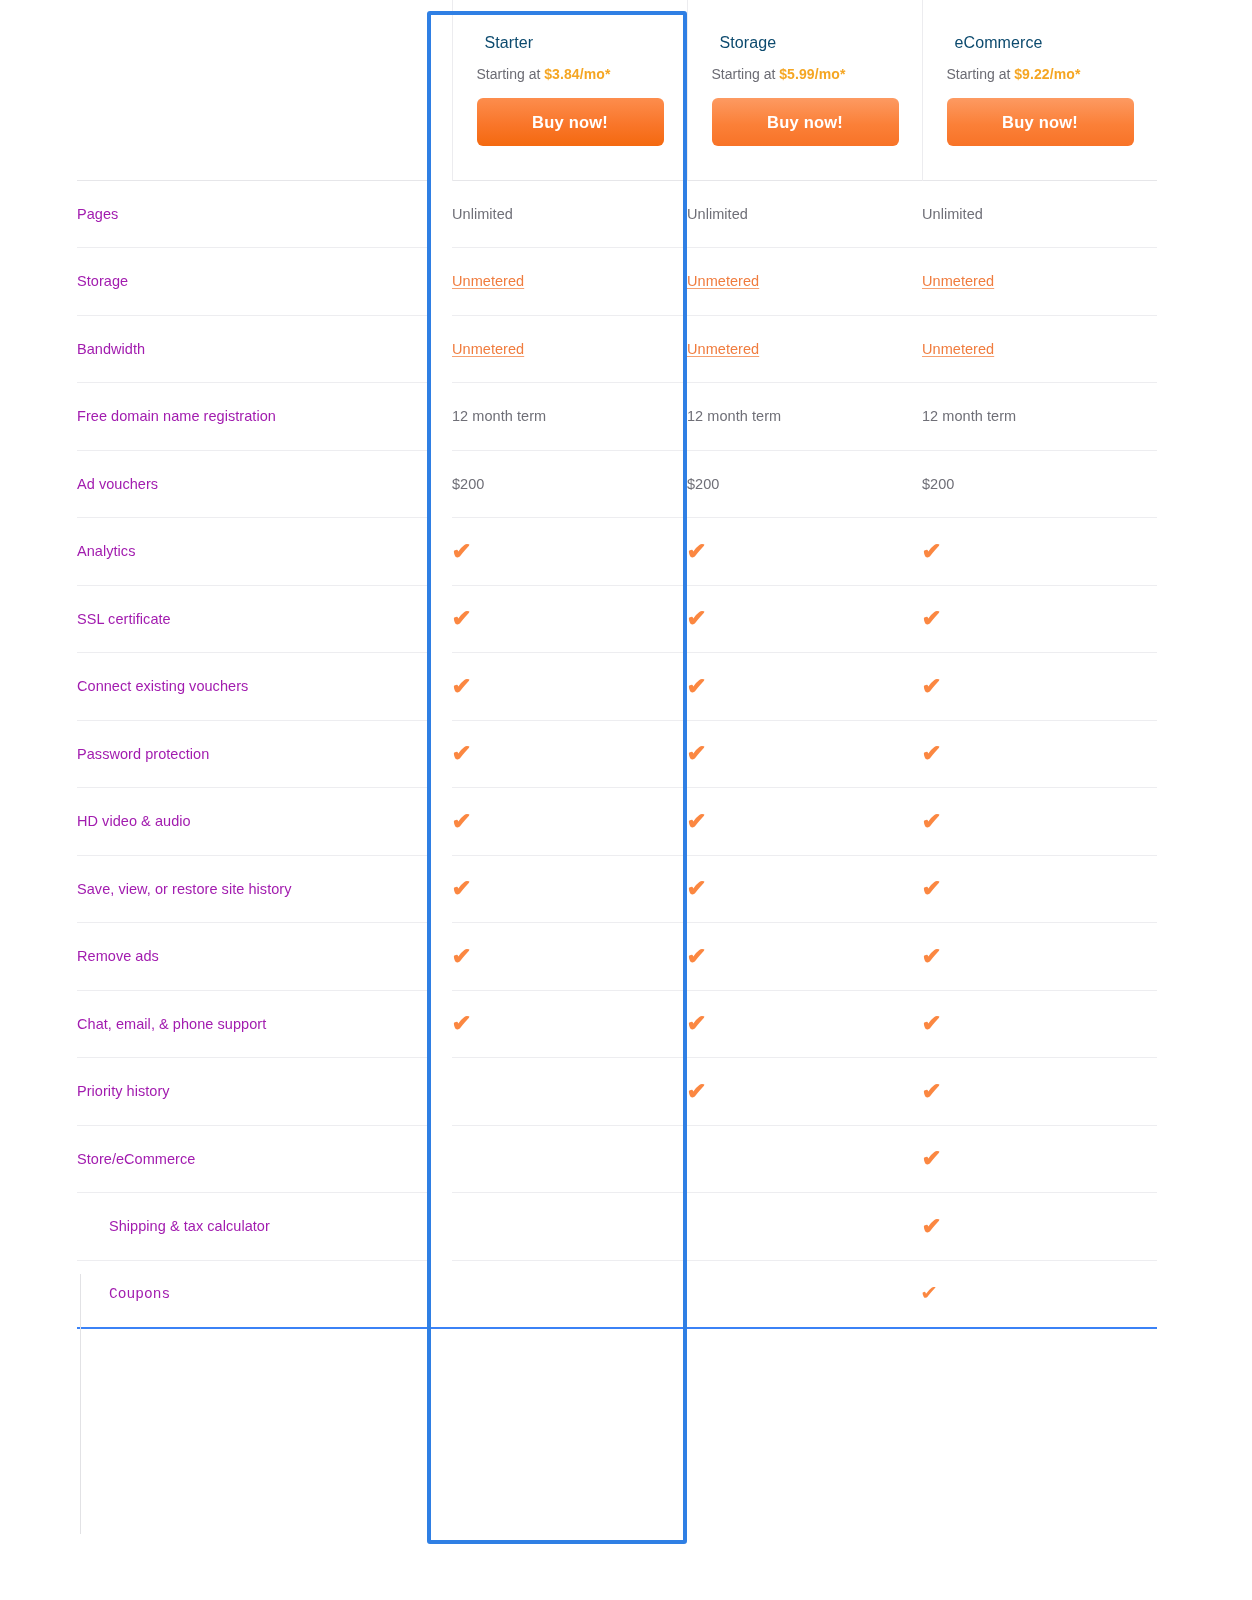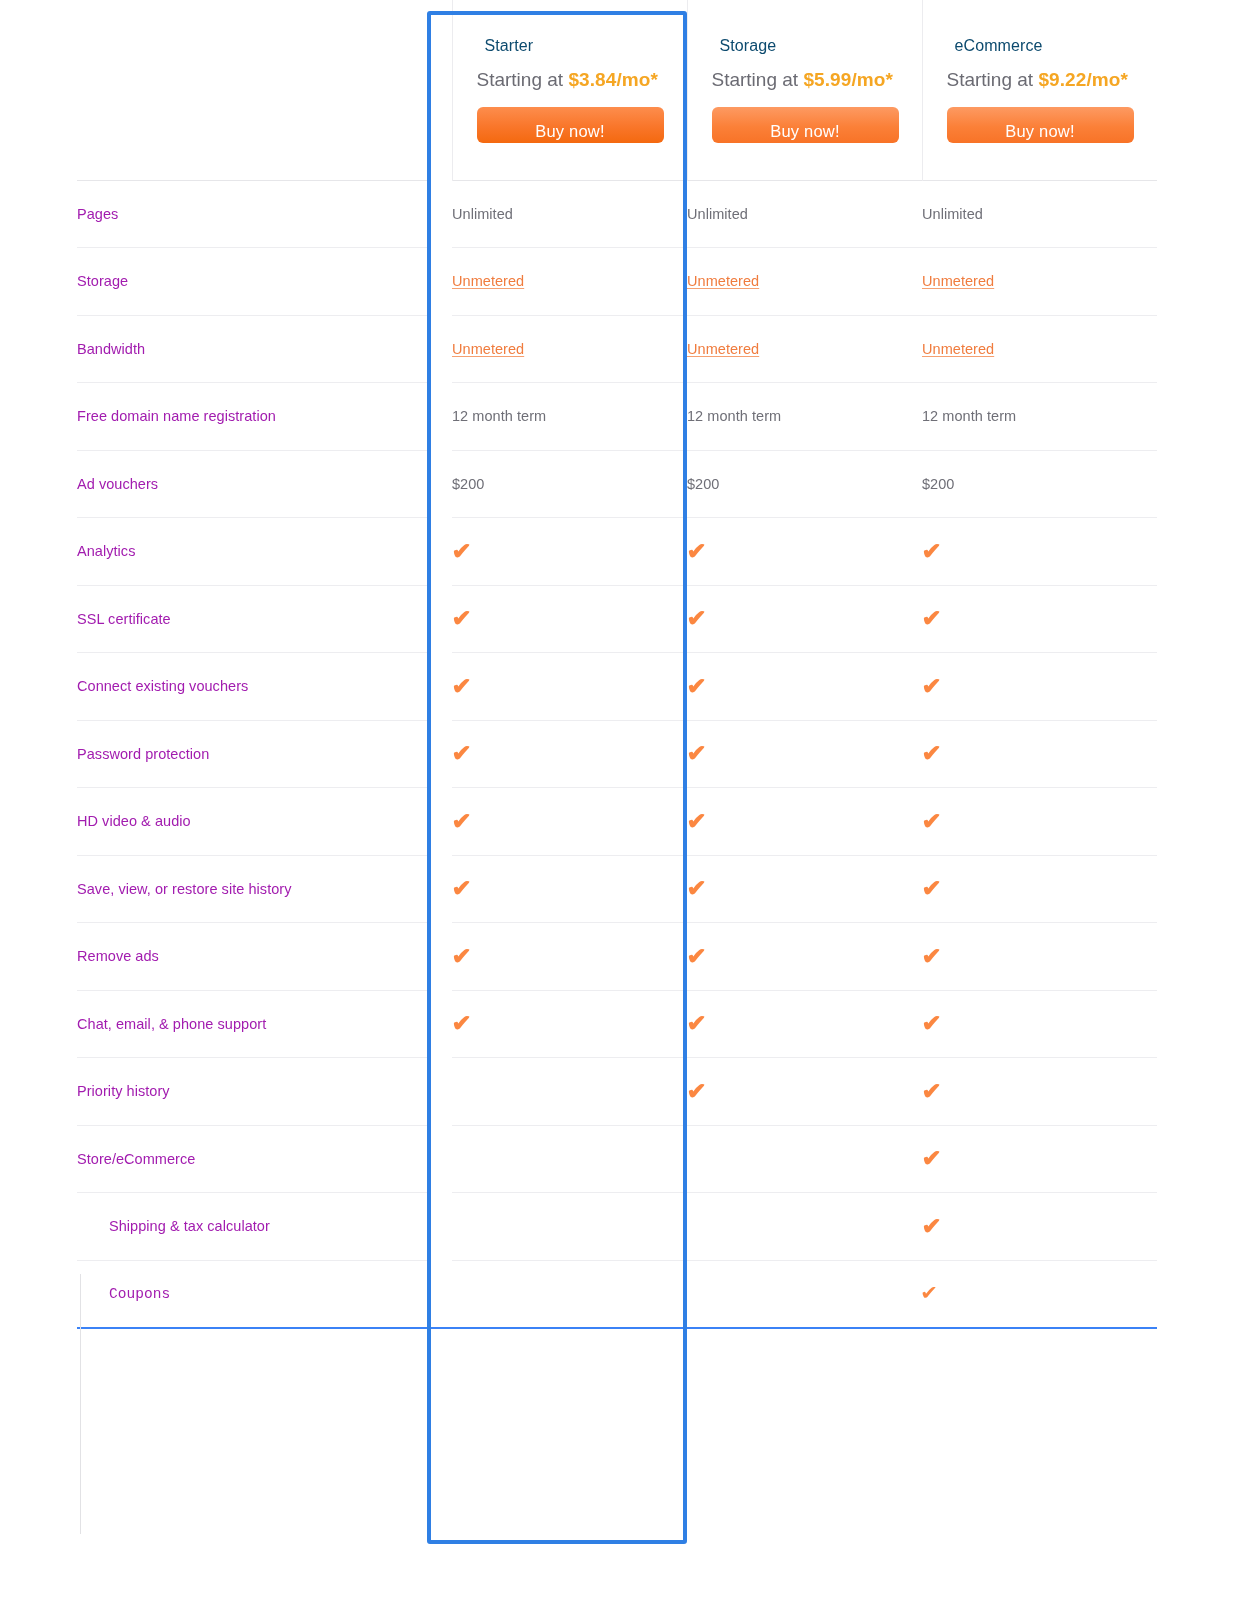--- a/index.html
+++ b/index.html
@@ -44,39 +44,39 @@
   .plan-name{
     font-size:16px;
     color:#0c4a6e;
     font-weight:400;
     letter-spacing:.1px;
     line-height:1.1;
     margin:0 0 14px 8px;
     white-space:nowrap;
   }
   .plan-price{
-    font-size:19px;
+    font-size:14px;
     color:#6b6b73;
     margin:0 0 16px 0;
     white-space:nowrap;
   }
   .plan-price b{
     color:#f5a623;
     font-weight:700;
     letter-spacing:.1px;
   }
   .buy-btn{
     display:block;
-    width:187px;height:36px;
+    width:187px;height:48px;
     line-height:48px;
     text-align:center;
     border-radius:6px;
     color:#ffffff;
     font-size:16.5px;
-    font-weight:400;
+    font-weight:700;
     letter-spacing:.2px;
     background:linear-gradient(180deg,#fd8d4d 0%,#f9762a 55%,#f4690f 100%);
     border:0;
     cursor:pointer;
     font-family:"Liberation Sans", sans-serif;
     padding:0;
   }
   .buy-btn.light{
     background:linear-gradient(180deg,#fd9a62 0%,#fb8038 55%,#f87327 100%);
   }

